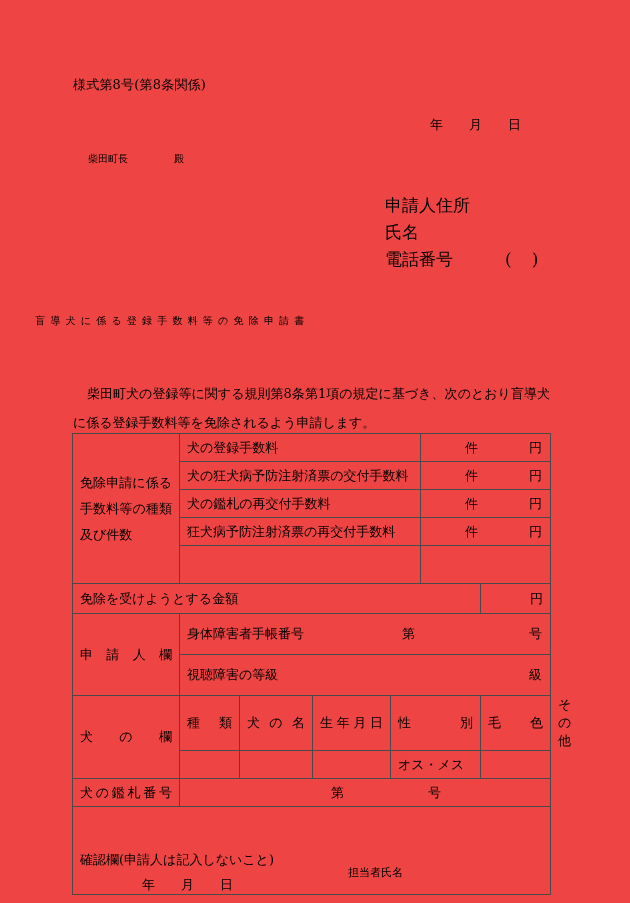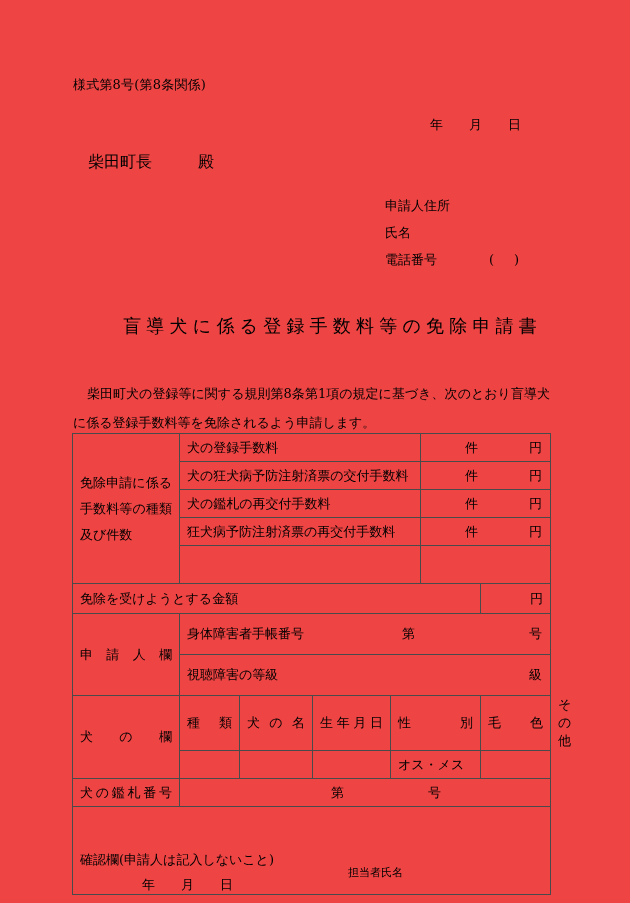--- a/index.html
+++ b/index.html
@@ -36,44 +36,43 @@
     top: 116px;
     font-size: 13px;
     white-space: nowrap;
   }
   .date-line .gap { display: inline-block; width: 26px; }
 
   .addressee {
     position: absolute;
     left: 88px;
     top: 152px;
-    font-size: 16px;
+    font-size: 10px;
     white-space: nowrap;
   }
   .addressee .gap { display: inline-block; width: 46px; }
 
   .applicant-block {
     position: absolute;
     left: 385px;
     top: 192px;
-    font-size: 13px;
+    font-size: 17px;
     line-height: 27px;
     white-space: nowrap;
   }
   .applicant-block .paren-gap { display: inline-block; width: 52px; }
   .applicant-block .inner-gap { display: inline-block; width: 20px; }
 
   
   .doc-title {
     position: absolute;
     left: 0;
     right: 0;
     top: 314px;
-    text-align: center;
-    font-size: 18px;
+    font-size: 10px;
     letter-spacing: 5.2px;
     text-indent: 5.2px;
     white-space: nowrap;
     padding-left: 30px;
   }
 
   
   .body-para {
     position: absolute;
     left: 73px;

